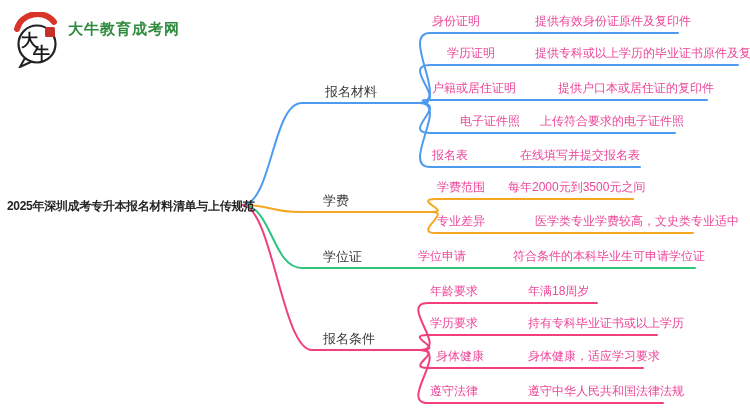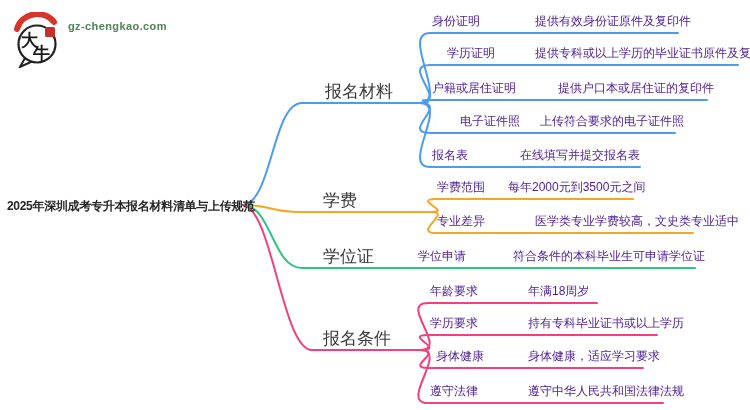--- a/index.html
+++ b/index.html
@@ -5,23 +5,23 @@
   html,body{margin:0;padding:0;}
   body{
     width:750px;height:410px;position:relative;overflow:hidden;
     background:#ffffff;
     font-family:"Liberation Sans","DejaVu Sans",sans-serif;
   }
   #wires{position:absolute;left:0;top:0;z-index:0;}
   #wires path{fill:none;stroke-width:2;stroke-linecap:round;}
   .node{
     position:absolute;z-index:1;white-space:nowrap;
-    font-size:12px;color:#4c1d95;line-height:13px;
+    font-size:12px;color:#ec4899;line-height:13px;
   }
-  .branch-label{font-size:17px;color:#3a3a3a;}
+  .branch-label{font-size:13px;color:#3a3a3a;}
   .main-title{
     position:absolute;z-index:1;left:7px;top:198px;white-space:nowrap;
     font-size:12px;font-weight:bold;color:#252525;letter-spacing:-0.3px;
   }
   .brand{position:absolute;left:12px;top:12px;z-index:2;display:flex;align-items:flex-start;}
   .brand-text{margin-left:6px;padding-top:8px;}
   .brand-name{font-size:15px;font-weight:bold;color:#2f8c3e;letter-spacing:1px;line-height:17px;}
   .brand-domain{font-size:11px;font-weight:bold;color:#4e8559;letter-spacing:0.4px;line-height:13px;}
 </style>
 </head>
@@ -52,21 +52,21 @@
 <div class="brand">
   <svg width="50" height="56" viewBox="0 0 50 56">
     <path d="M5,17 A21,20 0 0 1 42,10" stroke="#d8342a" stroke-width="6" fill="none" stroke-linecap="round"></path>
     <path d="M13,46 L8,55 L21,49 Z" fill="#ffffff" stroke="#222222" stroke-width="2"></path>
     <circle cx="25" cy="32" r="18.5" fill="#ffffff" stroke="#222222" stroke-width="2.2"></circle>
     <rect x="33" y="15" width="10" height="10" rx="1.5" fill="#c6302a"></rect>
     <text x="9" y="34" font-size="17" font-weight="bold" fill="#1a1a1a">大</text>
     <text x="21" y="47" font-size="17" font-weight="bold" fill="#1a1a1a">牛</text>
   </svg>
   <div class="brand-text">
-    <div class="brand-domain">gz-chengkao.com</div>
+    <div class="brand-name">大牛教育成考网</div>
   </div>
 </div>
 
 <div class="main-title">2025年深圳成考专升本报名材料清单与上传规范</div>
 
 <div class="node branch-label" style="left:325px;top:85px;">报名材料</div>
 <div class="node" style="left:432px;top:15px;">身份证明</div>
 <div class="node" style="left:535px;top:15px;">提供有效身份证原件及复印件</div>
 <div class="node" style="left:432px;top:47px;margin-left:15px;">学历证明</div>
 <div class="node" style="left:535px;top:47px;">提供专科或以上学历的毕业证书原件及复印件</div>

